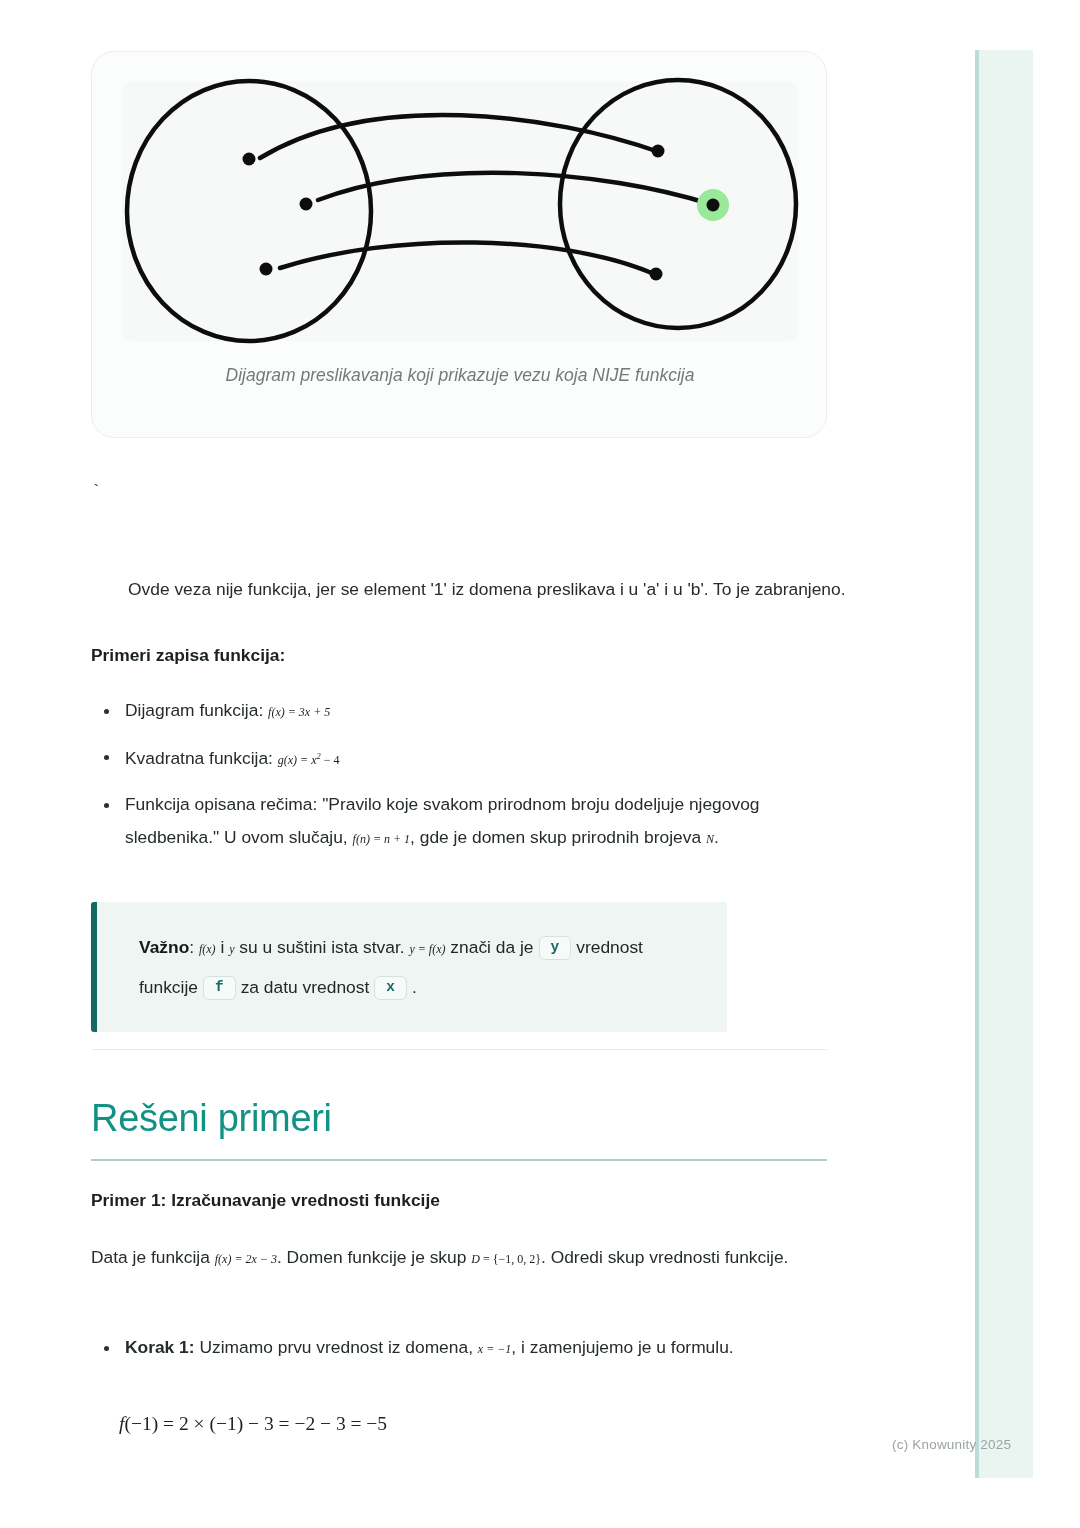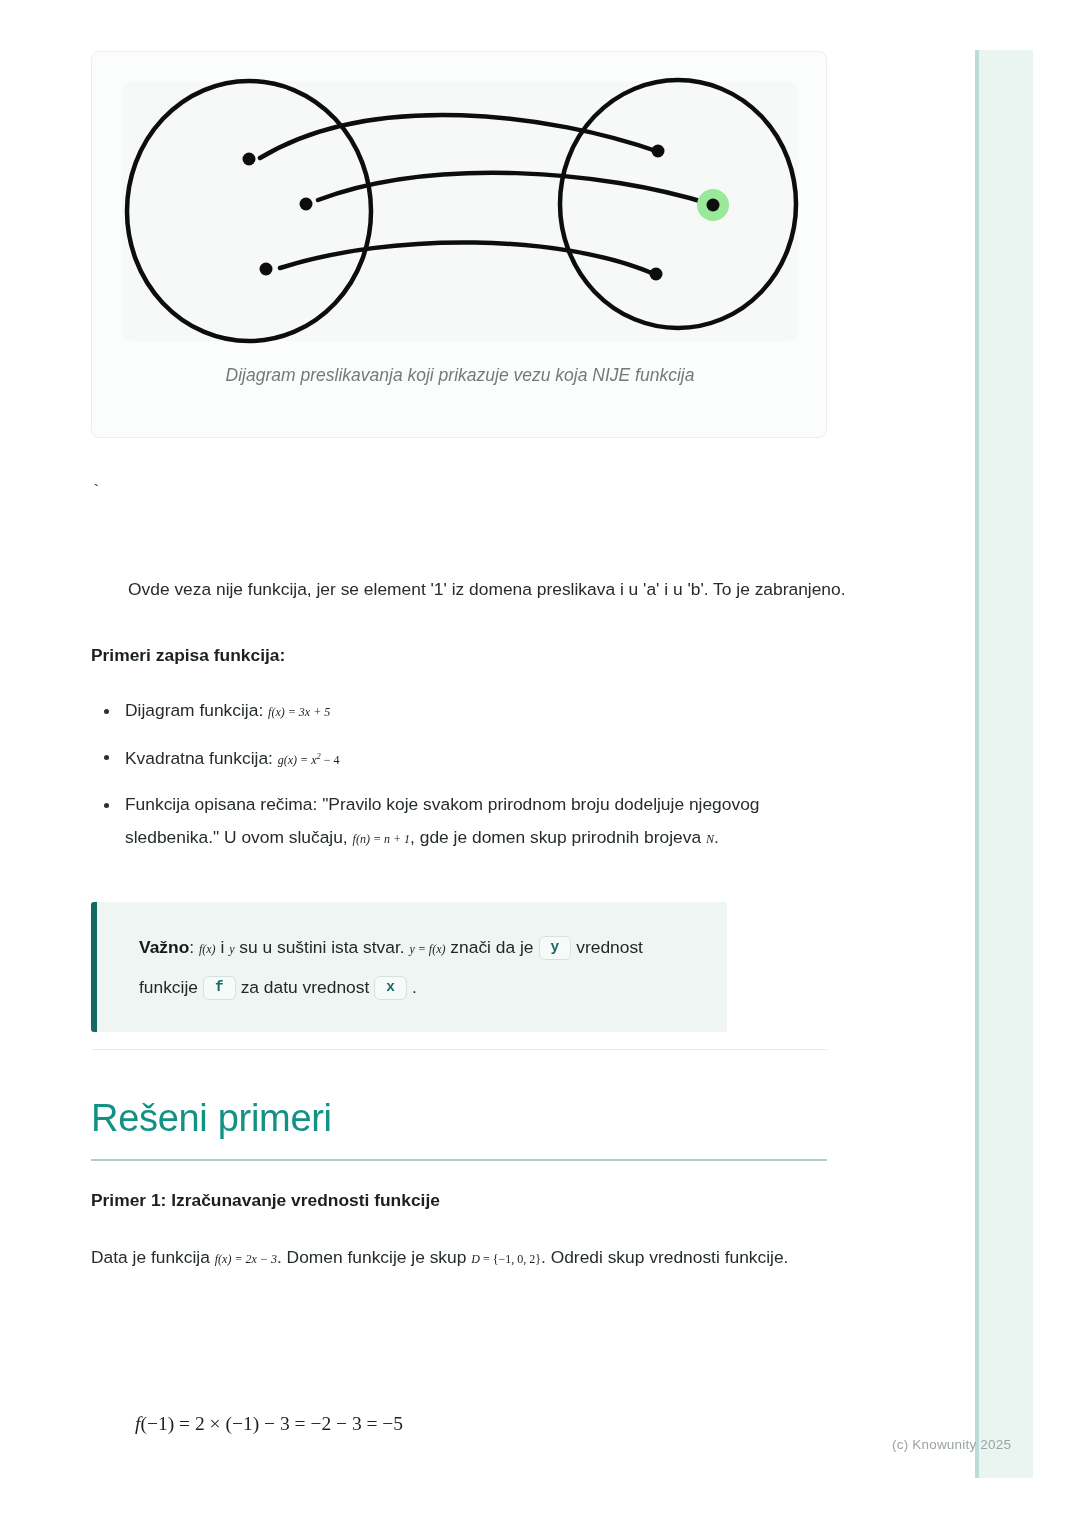--- a/index.html
+++ b/index.html
@@ -50,21 +50,21 @@
 
   
   .figure-card {
     position: absolute;
     left: 91px;
     top: 51px;
     width: 736px;
     height: 387px;
     background: #fbfcfc;
     border: 1px solid #eceeee;
-    border-radius: 8px;
+    border-radius: 23px;
   }
   .figure-inner {
     position: absolute;
     left: 30px;
     top: 29px;
     width: 676px;
     height: 260px;
     background: #f7f9f9;
     border-radius: 10px;
   }
@@ -232,21 +232,20 @@
   
   .formula {
     position: absolute;
     left: 119px;
     top: 1413px;
     font-family: "Liberation Serif", serif;
     font-size: 19.5px;
     font-style: italic;
     color: #1b2022;
     white-space: nowrap;
-    margin-left: 16px;
   }
   .formula .up { font-style: normal; }
 </style>
 </head>
 <body>
 
 <div class="page">
 
   <div class="side-rail"></div>
   <div class="side-rail-edge"></div>
@@ -314,18 +313,25 @@
   <div class="h-section-rule"></div>
 
   <div class="subhead subhead-primer1">Primer 1: Izračunavanje vrednosti funkcije</div>
 
   <div class="para para-data para-justified">
     <span>Data je funkcija</span>
     <span class="mth"><span>f</span><span>(x) = 2x − 3</span></span><span>. Domen funkcije je skup</span>
     <span class="mth"><span>D</span><span class="up"> = {−1, 0, 2}</span></span><span>. Odredi skup vrednosti funkcije.</span>
   </div>
 
+  <ul class="bullets list-koraci">
+    <li>
+      <b>Korak 1:</b>
+      <span>Uzimamo prvu vrednost iz domena,</span>
+      <span class="mth">x = −1</span><span>, i zamenjujemo je u formulu.</span>
+    </li>
+  </ul>
 
   <div class="formula"><span>f</span><span class="up">(−1) = 2 × (−1) − 3 = −2 − 3 = −5</span></div>
 
   <div class="watermark">(c) Knowunity 2025</div>
 
 </div>
 
 </body></html>

